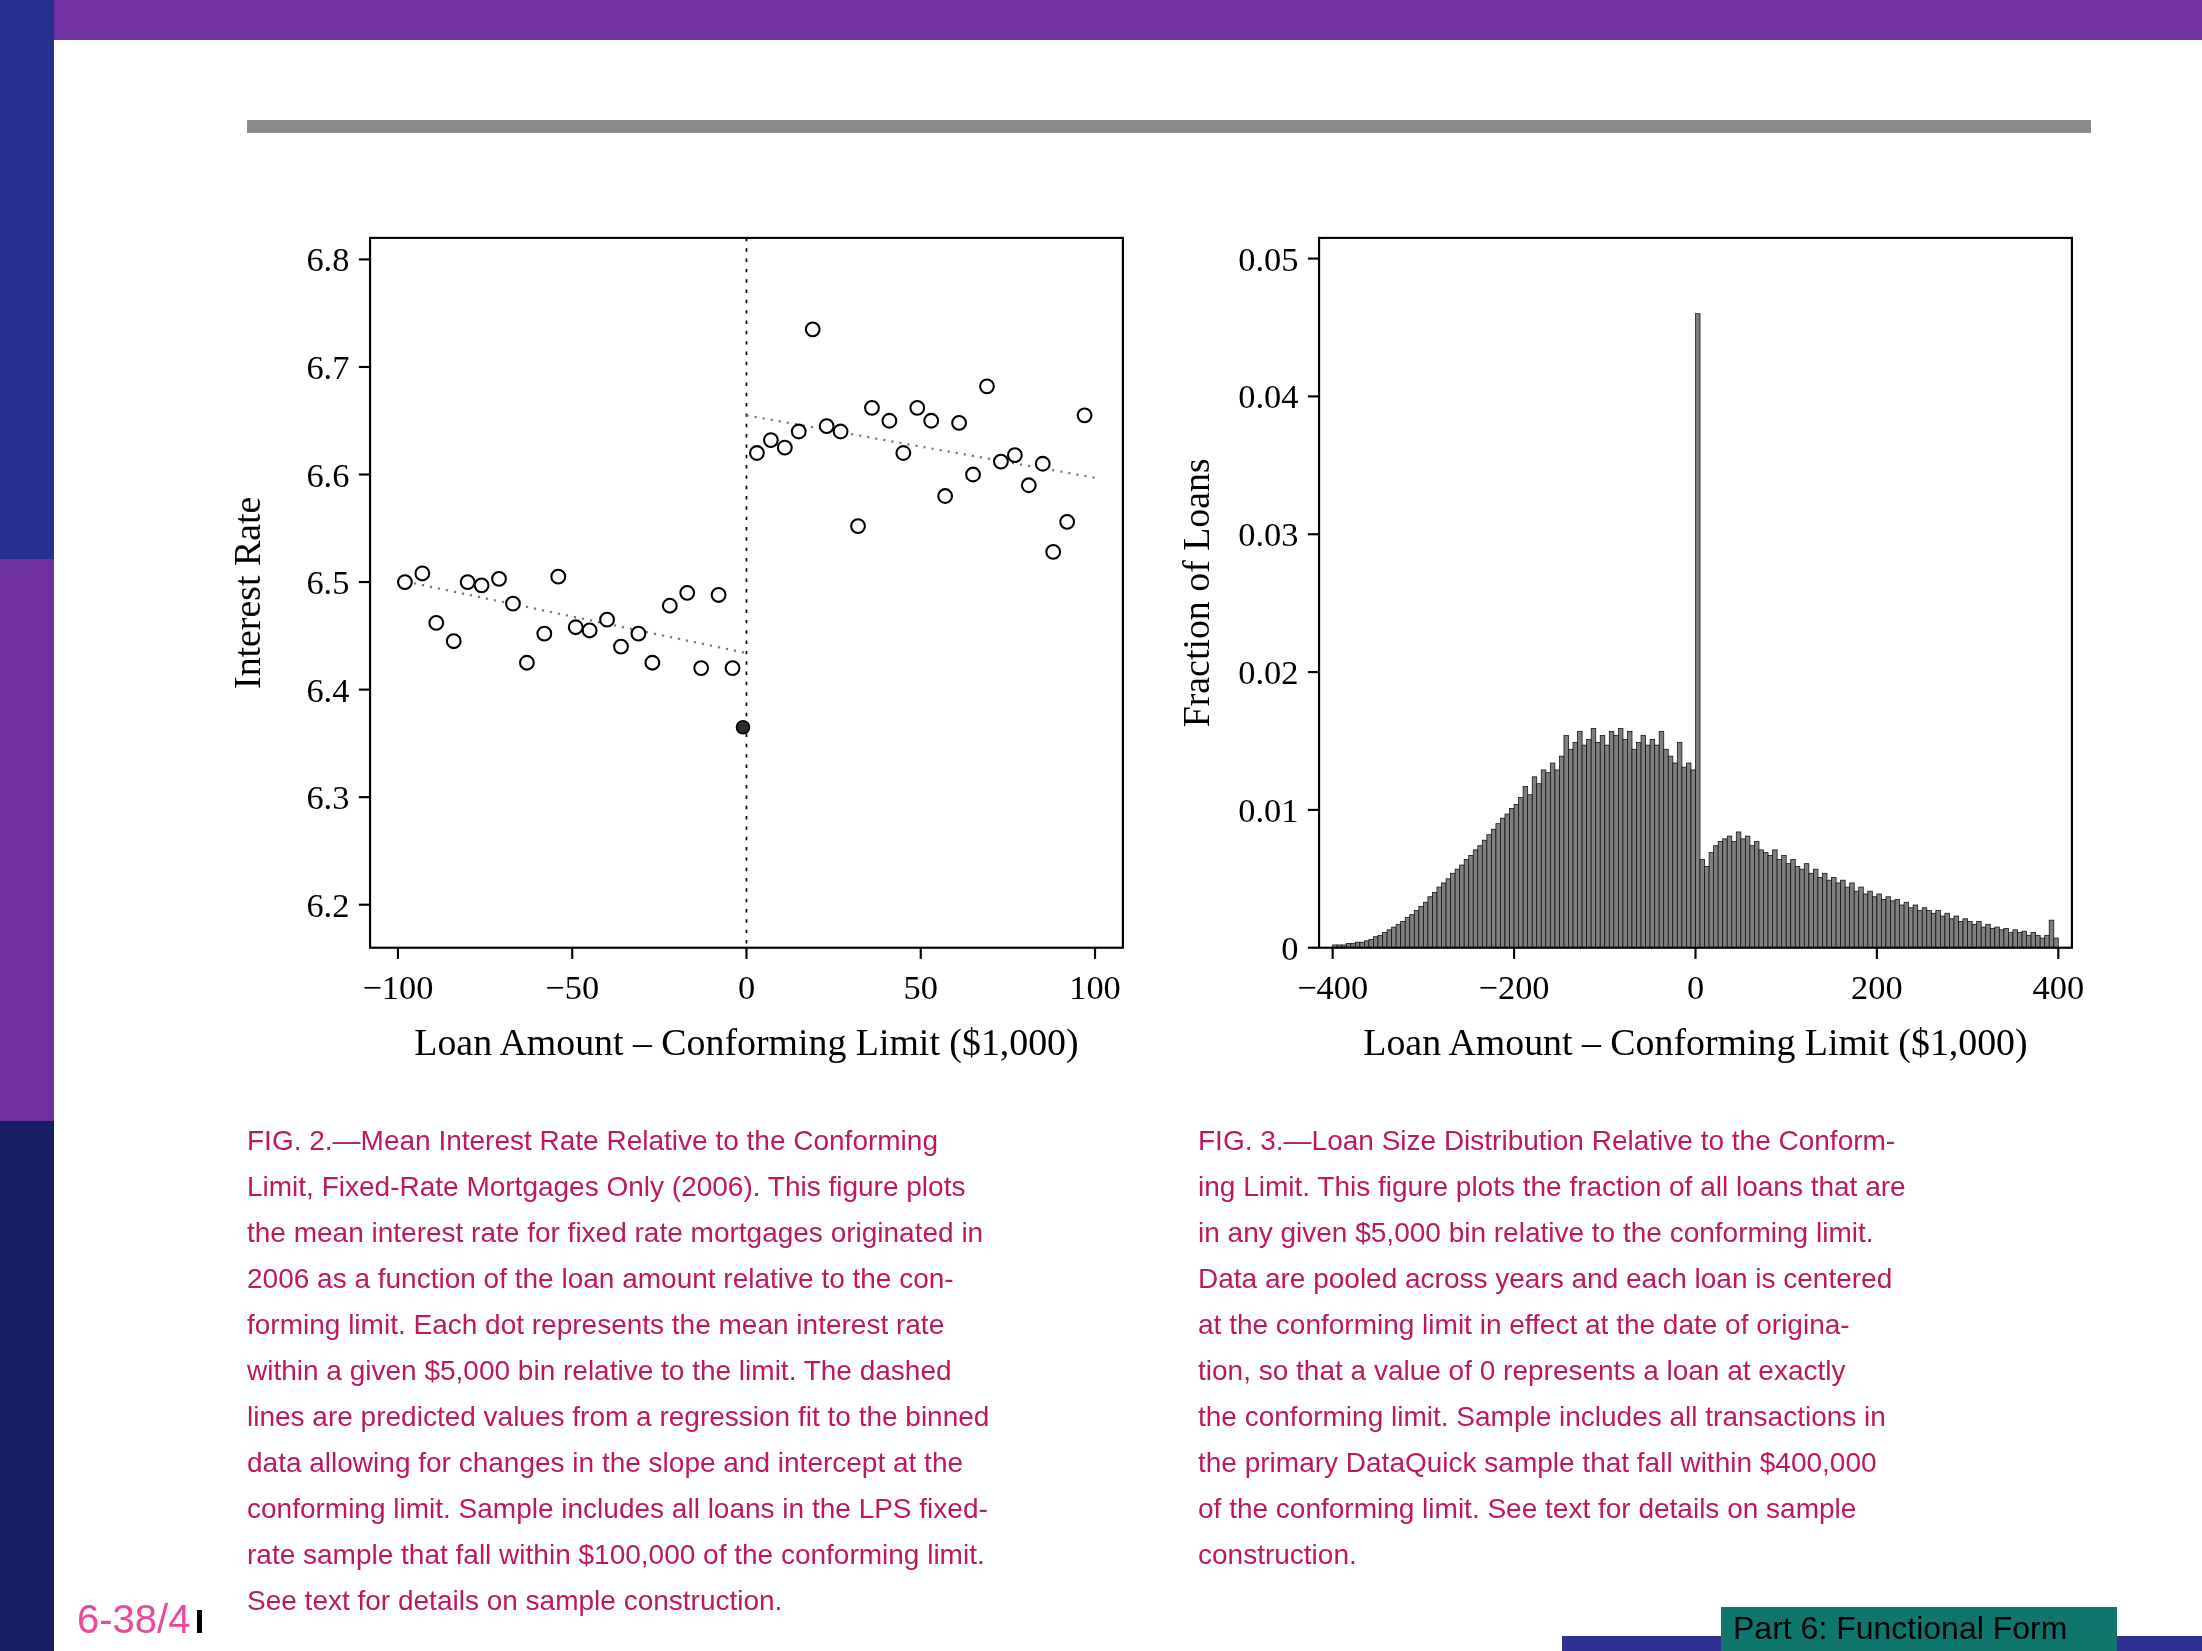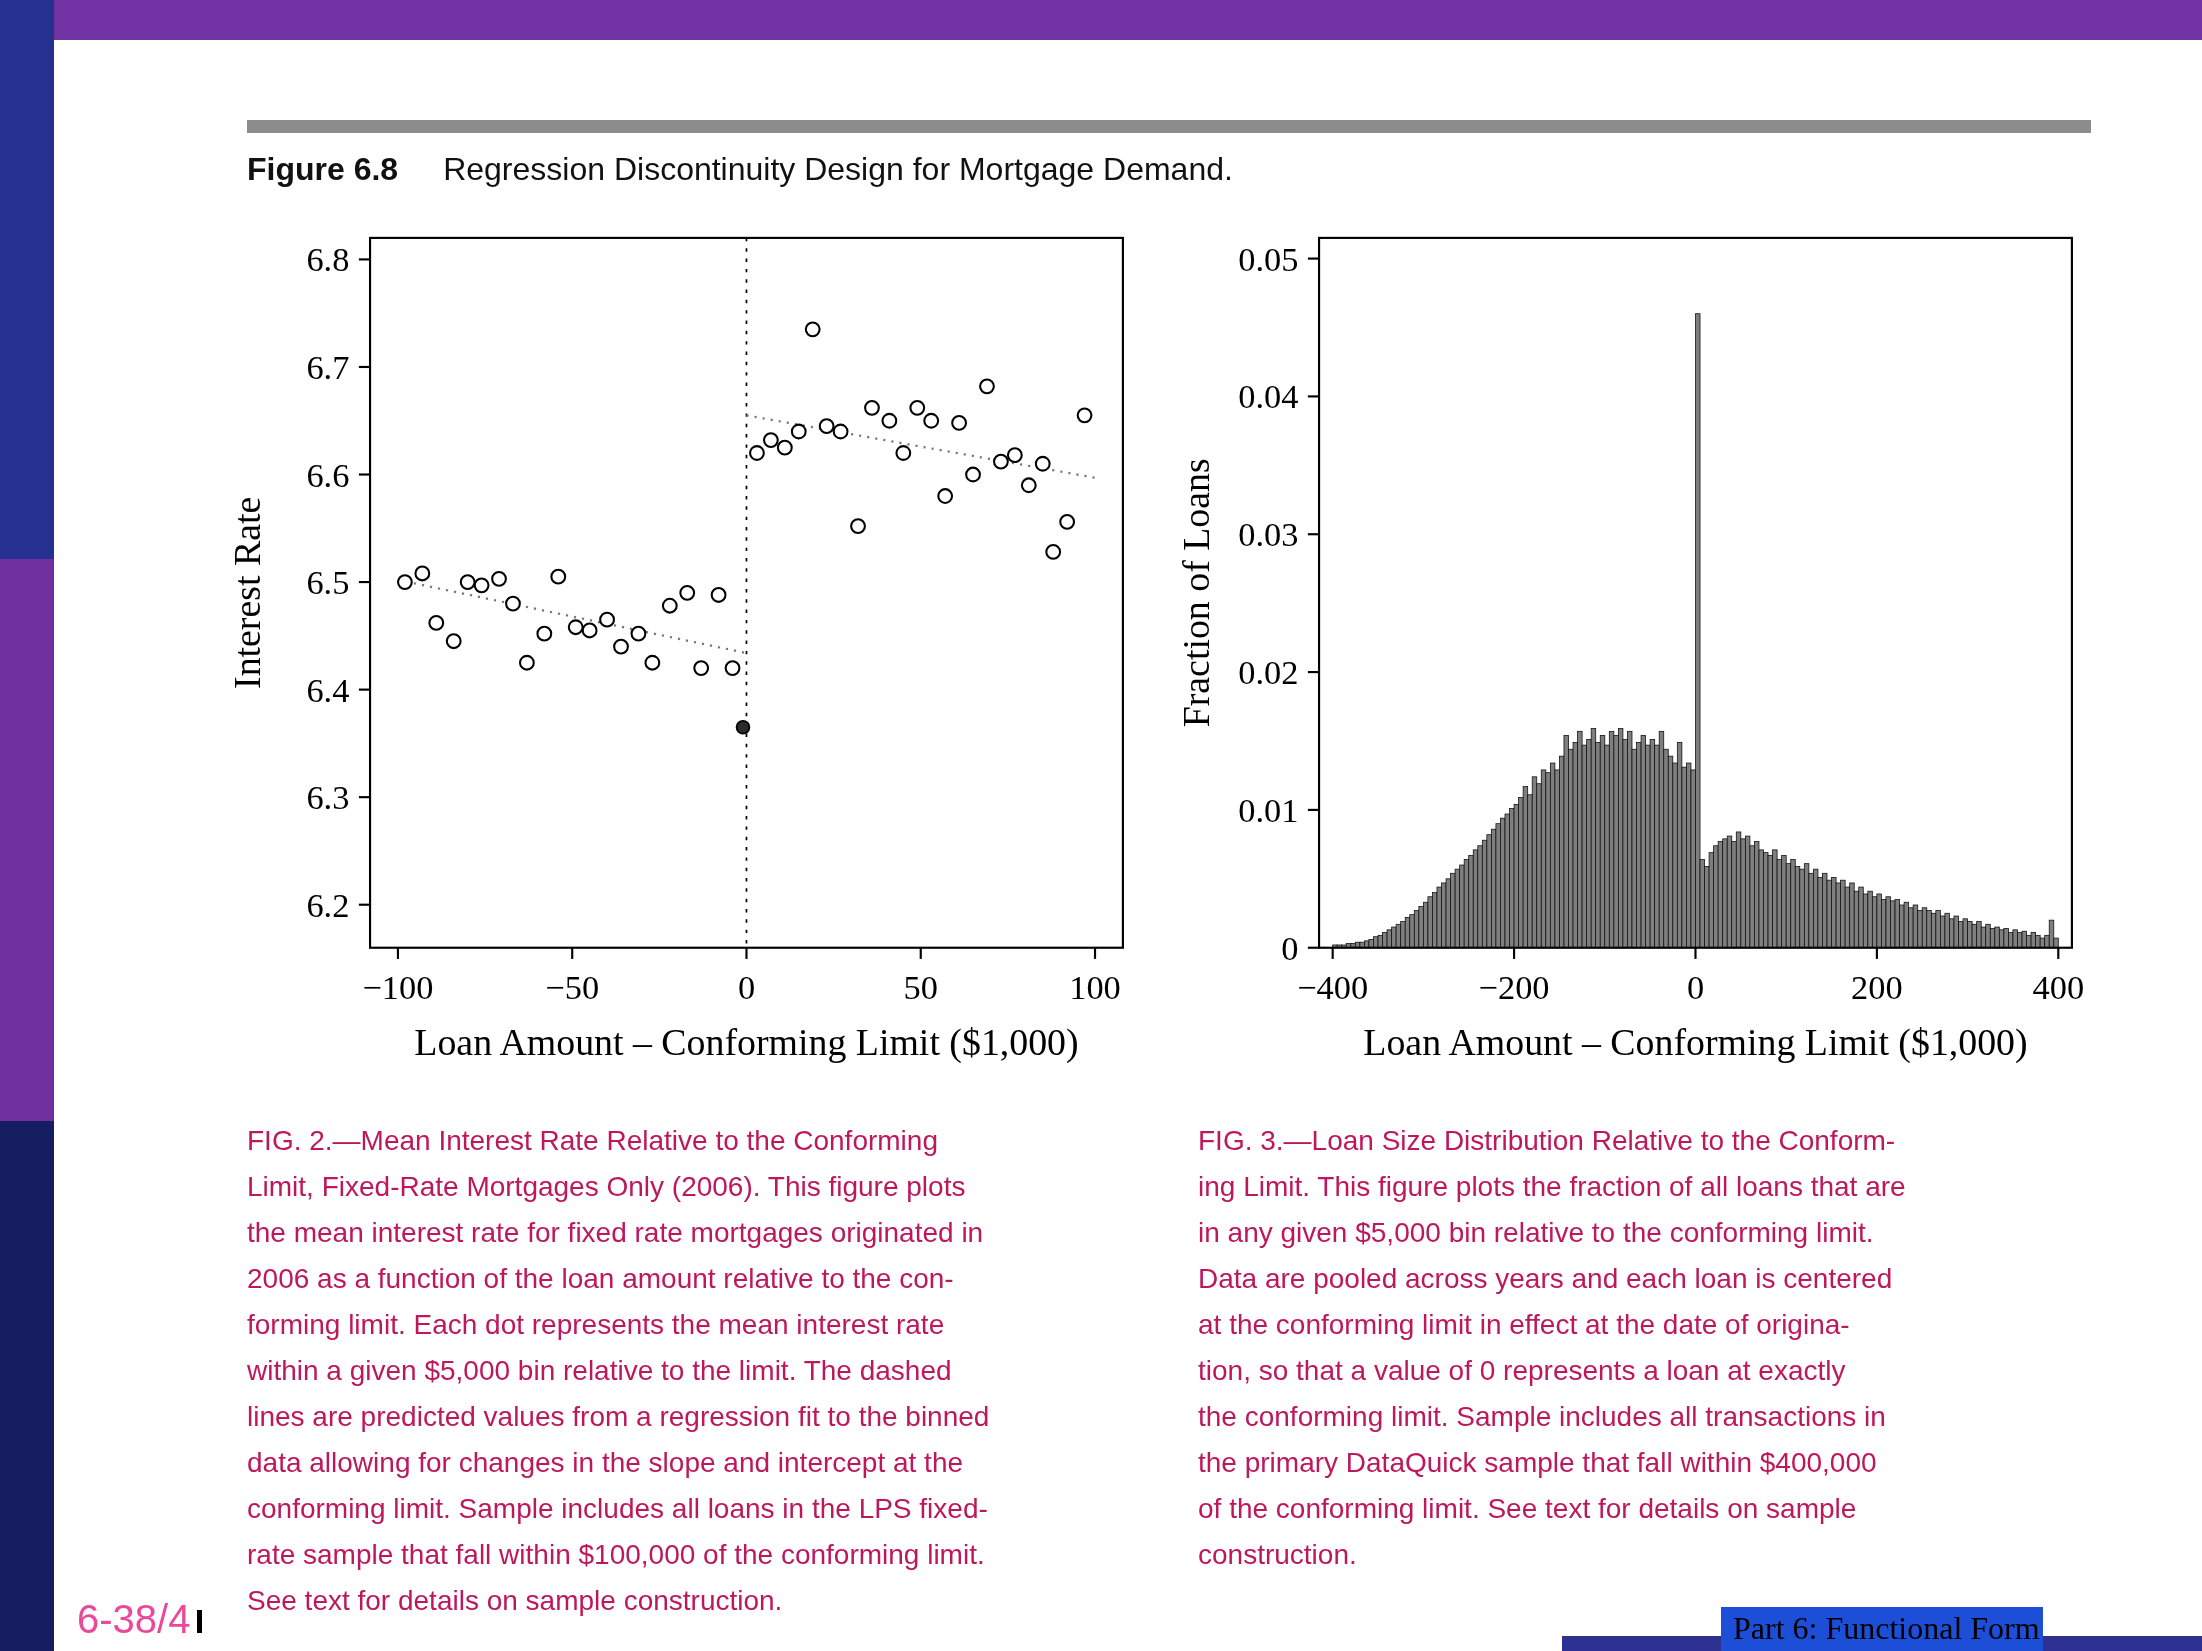--- a/index.html
+++ b/index.html
@@ -20,37 +20,34 @@
   #chart1{left:215px;top:225px;}
   #chart2{left:1164px;top:225px;}
   
   .caption{position:absolute;top:1118px;font-size:28px;line-height:46px;color:#be185d;
            white-space:pre-line;}
   #cap2{left:247px;width:934px;}
   #cap3{left:1198px;width:942px;}
   
   .page-num{position:absolute;left:77px;top:1597px;font-size:40px;font-weight:normal;color:#ec4899;}
   .cursor-mark{display:inline-block;width:4.3px;height:23px;background:#000;margin-left:6.9px;}
-  .footer-box{position:absolute;left:1721px;top:1607px;width:322px;height:45px;background:#1d4ed8;z-index:2;font-family:Liberation Serif, serif;}
+  .footer-box{position:absolute;left:1721px;top:1607px;width:396px;height:45px;background:#0f766e;z-index:2;}
   .footer-box span{display:block;font-size:32px;line-height:43px;padding-left:12px;color:#000;white-space:nowrap;}
 </style>
 </head>
 <body>
 
 <div class="slide">
 
   <div class="top-bar"></div>
   <div class="left-top"></div>
   <div class="left-mid"></div>
   <div class="left-bot"></div>
   <div class="gray-rule"></div>
 
-  <div class="title">
-    <span class="fig-num">Figure 6.8</span><span>Regression Discontinuity Design for Mortgage Demand.</span>
-  </div>
 
   <svg id="chart1" class="chart" viewBox="0 0 1070 1010">
       <line x1="212.4074074074074" y1="840" x2="212.4074074074074" y2="853" stroke="#000" stroke-width="2.5"></line>
       <text x="212.4074074074074" y="900" text-anchor="middle" font-size="40" font-family="&quot;Liberation Serif&quot;, serif" fill="#000">−100</text>
       <line x1="414.9537037037037" y1="840" x2="414.9537037037037" y2="853" stroke="#000" stroke-width="2.5"></line>
       <text x="414.9537037037037" y="900" text-anchor="middle" font-size="40" font-family="&quot;Liberation Serif&quot;, serif" fill="#000">−50</text>
       <line x1="617.5" y1="840" x2="617.5" y2="853" stroke="#000" stroke-width="2.5"></line>
       <text x="617.5" y="900" text-anchor="middle" font-size="40" font-family="&quot;Liberation Serif&quot;, serif" fill="#000">0</text>
       <line x1="820.0462962962963" y1="840" x2="820.0462962962963" y2="853" stroke="#000" stroke-width="2.5"></line>
       <text x="820.0462962962963" y="900" text-anchor="middle" font-size="40" font-family="&quot;Liberation Serif&quot;, serif" fill="#000">50</text>

